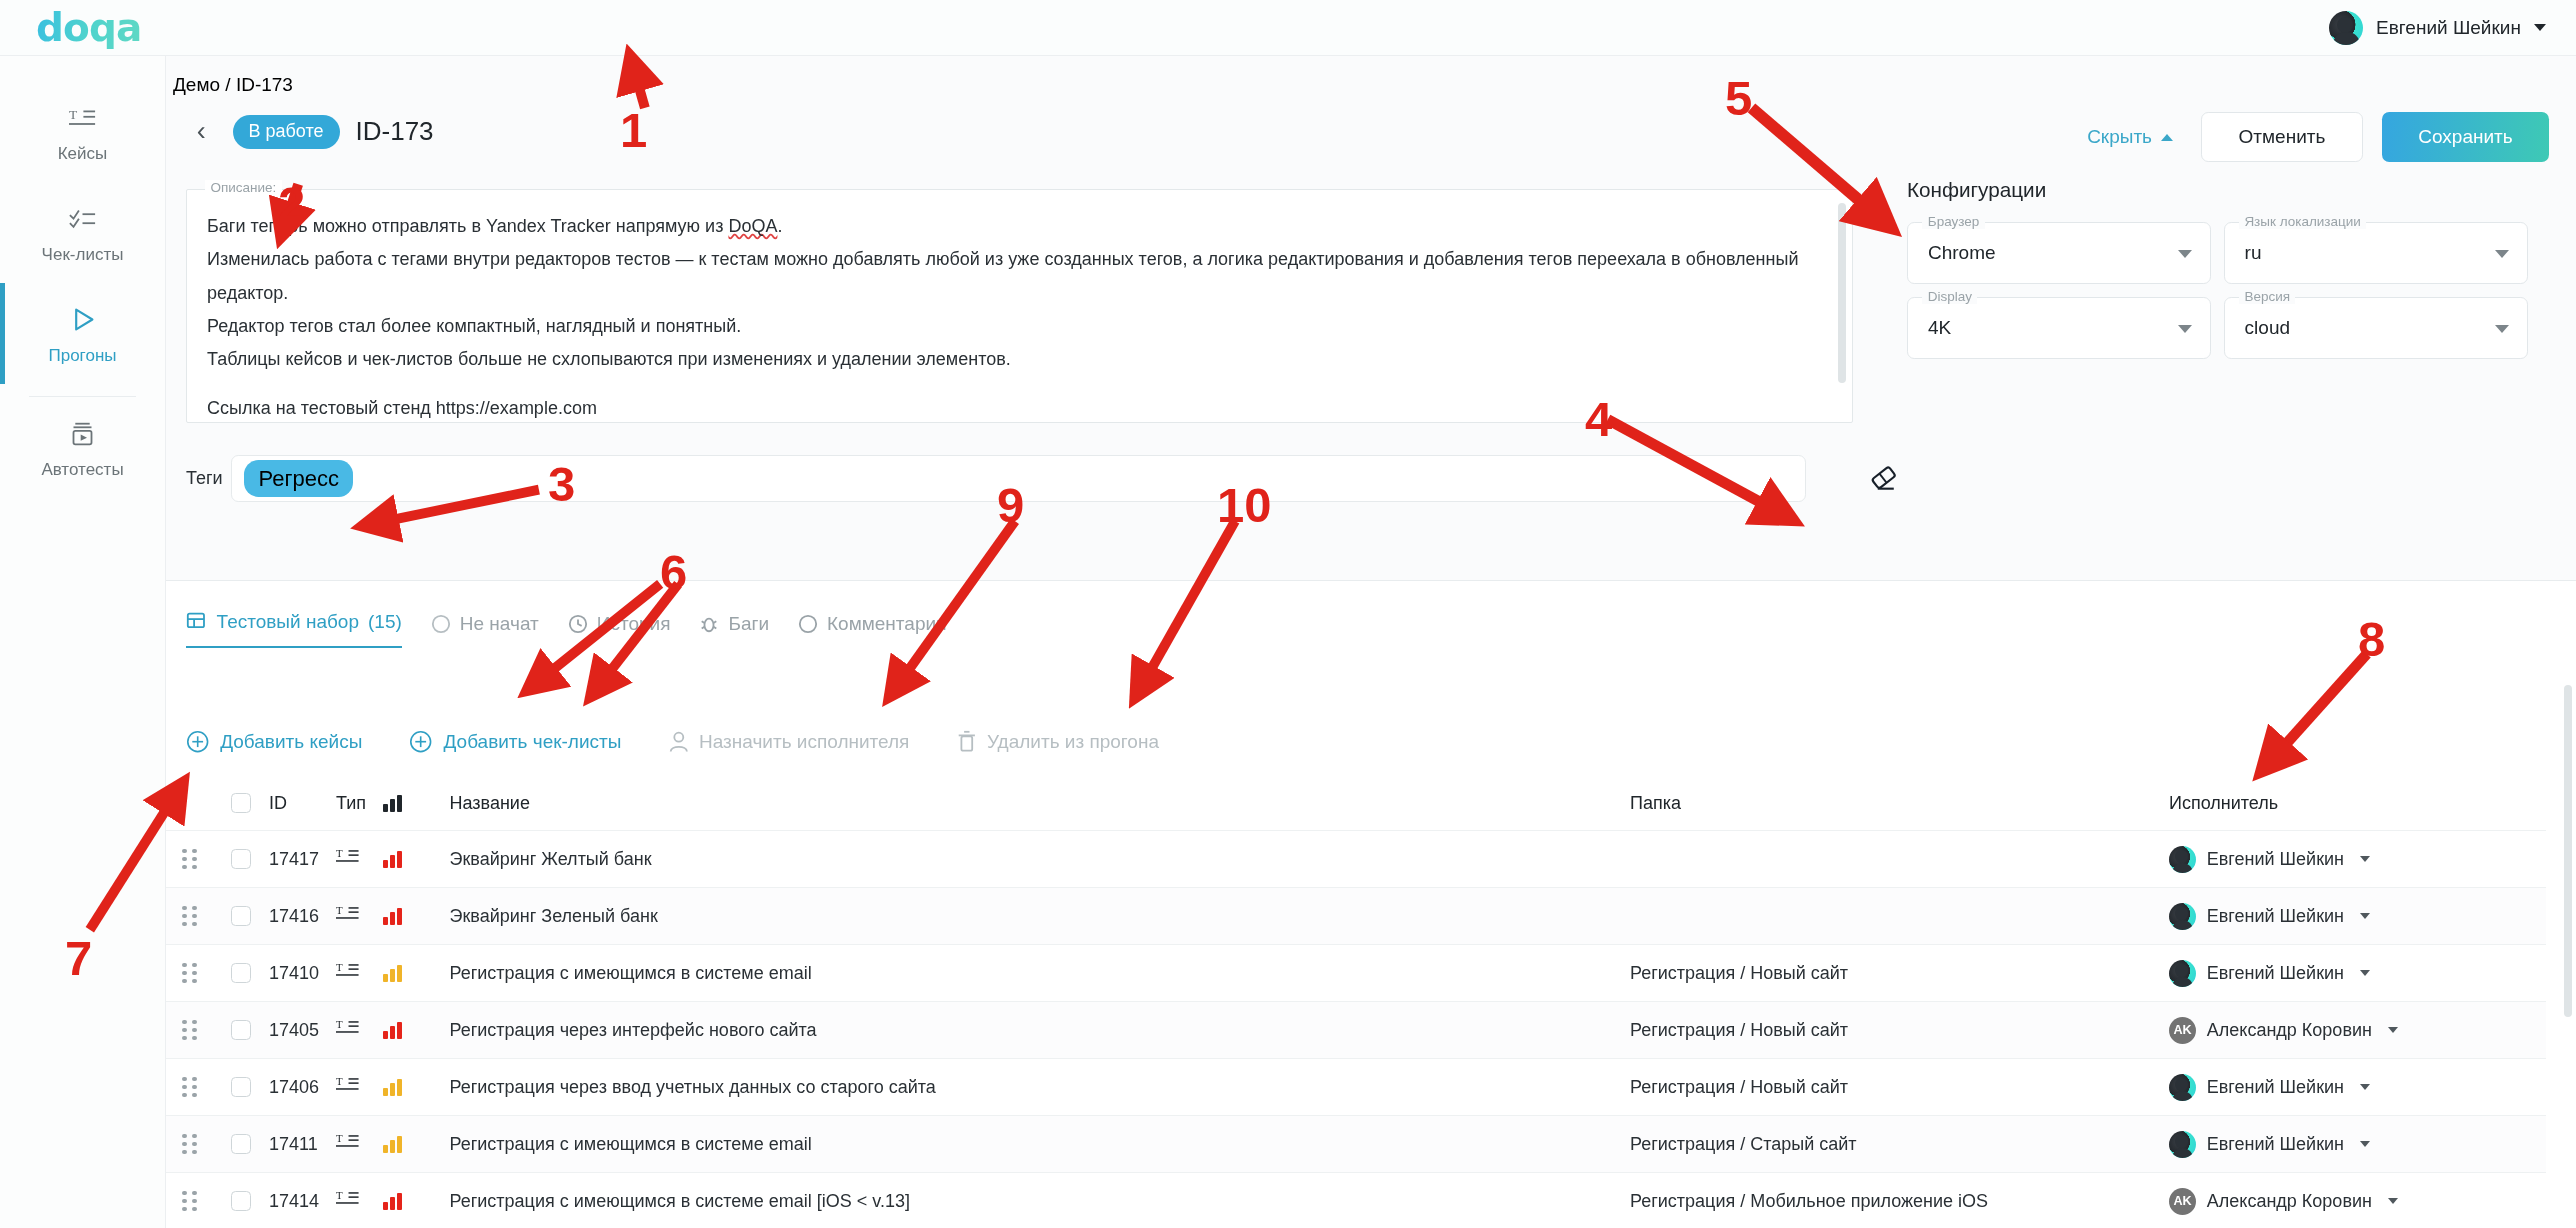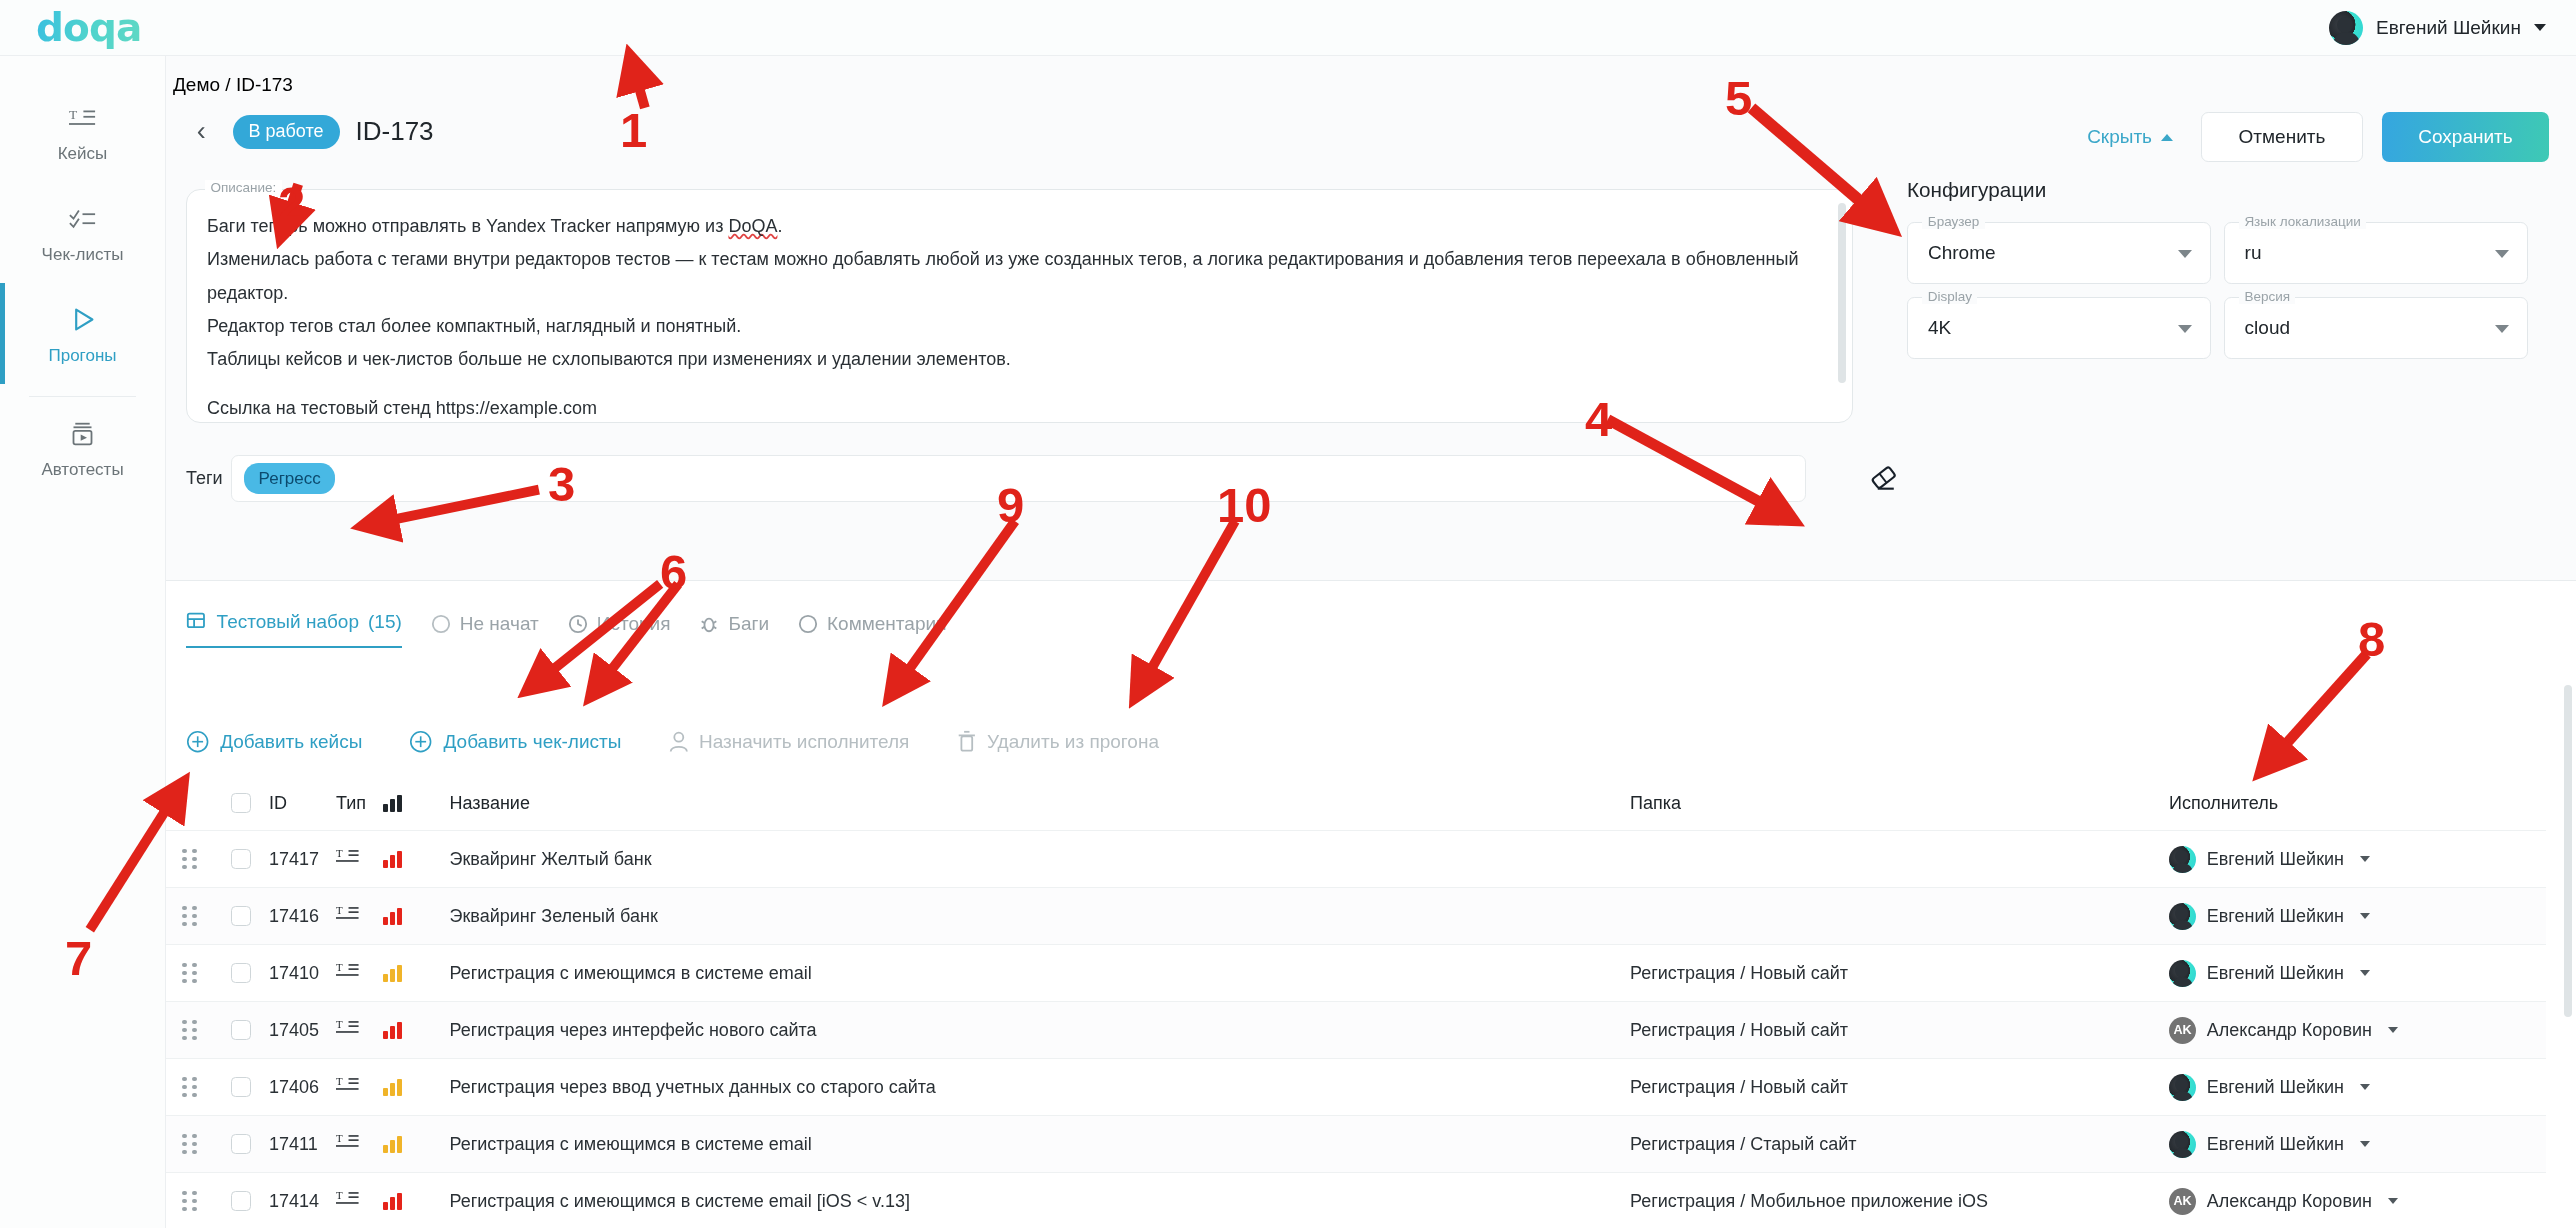--- a/index.html
+++ b/index.html
@@ -87,42 +87,42 @@
   }
   .btn-save {
     position:absolute; right:27px; top:56px; width:167px; height:50px;
     border-radius:7.2px; background:linear-gradient(95deg,#35a6e0 0%,#3ec9b5 100%);
     display:flex;align-items:center;justify-content:center; font-size:19px; color:#fff; cursor:pointer;
   }
 
   
   .desc-box {
     position:absolute; left:20px; top:133px; width:1667px; height:234px;
-    background:#fff; border:0.9px solid #e3e8ea; border-radius:14px;
+    background:#fff; border:0.9px solid #e3e8ea; border-radius:2px;
   }
   .desc-legend {
     position:absolute; left:18px; top:-10px; background:#fff; padding:0 5.4px;
     font-size:13.5px; color:#9aa3a8;
   }
   .desc-body { padding:20px 36px 0 20px; }
   .desc-body p { font-size:18px; color:#2a3035; line-height:1.85; }
   .squiggle { text-decoration: underline wavy #e04343; text-decoration-skip-ink:none;}
   .desc-scroll {
     position:absolute; right:6.3px; top:12.6px; width:8px; height:180px;
     background:#dfe4e6; border-radius:4.5px;
   }
 
   
   .tags-row { position:absolute; left:20px; top:399px; display:flex; align-items:center; gap:8px; }
   .tags-label { font-size:18px; color:#2a3035; }
   .tags-field {
     width:1575px; height:47px; background:#fff; border:0.9px solid #e6eaec; border-radius:7.2px;
     display:flex; align-items:center; padding-left:12.6px; gap:9px;
   }
-  .tag-chip { background:#49b9e5; color:#0c4a6e; font-size:17px; padding:5.4px 14.4px; border-radius:14.4px; }
+  .tag-chip { background:#49b9e5; color:#000000; font-size:22px; padding:5.4px 14.4px; border-radius:14.4px; }
   .eraser-btn { position:absolute; left:1702px; top:406px; width:32px;height:32px; cursor:pointer; }
 
   
   .config {
     position:absolute; left:1741px; top:122px; width:620px;
   }
   .config-title { font-size:20.7px; color:#20262b; margin-bottom:20px; }
   .config-grid { display:grid; grid-template-columns: 304px 304px; gap:12.6px 12.6px; }
   .select-field {
     position:relative; height:62px; border:0.9px solid #e2e7ea; border-radius:7.2px; background:#fff;

